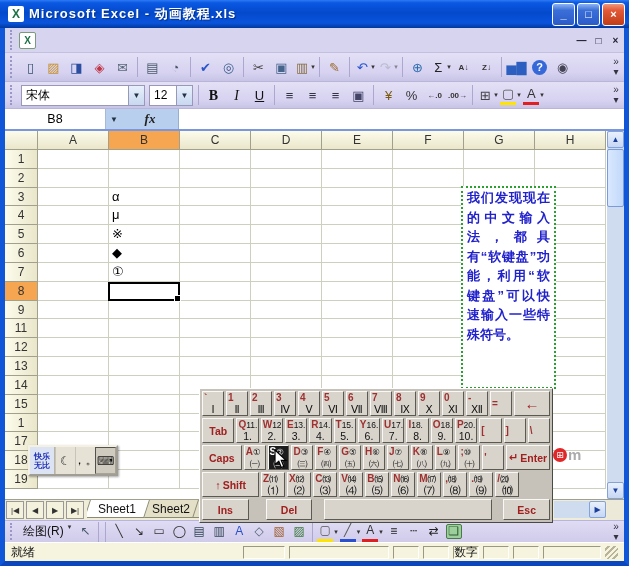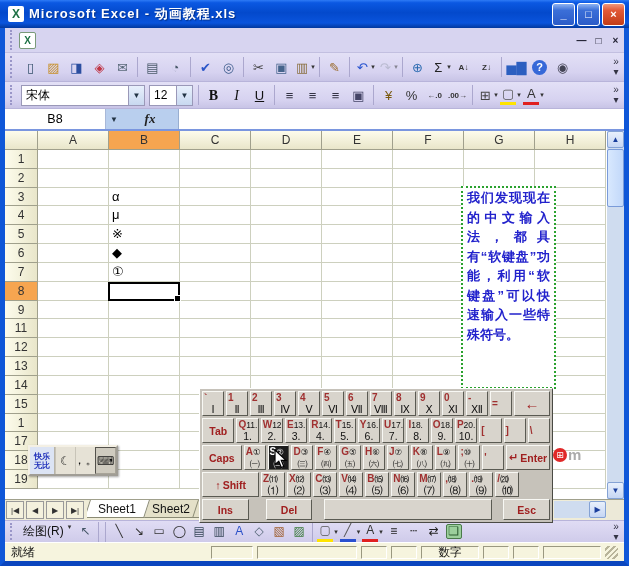--- a/index.html
+++ b/index.html
@@ -164,21 +164,21 @@
   .ic-3d-style{background:#9CCf9C;border:1px solid #4a7a4a;border-radius:2px;width:14px;height:13px;
     min-width:14px;line-height:13px;font-size:10px;}
 
   
   #statusbar{height:18px;background:#F6F4DE;border-top:1px solid #fff;display:flex;align-items:center;
     font-size:12px;color:#111;padding:0 6px;gap:4px;}
   #status-ready{flex:0;white-space:nowrap;}
   #status-spacer{flex:1;}
   .spanel{height:13px;border:1px solid;border-color:#9a9880 #fff #fff #9a9880;box-sizing:border-box;
     font-size:11.5px;display:flex;align-items:center;justify-content:center;}
-  .w42{width:42px}.w100{width:100px}.w26{width:26px}.w38{width:58px}.w58{width:58px}
+  .w42{width:42px}.w100{width:100px}.w26{width:26px}.w38{width:26px}.w58{width:58px}
   #resize-grip{width:13px;height:13px;
     background:repeating-linear-gradient(135deg,transparent 0 2px,#b8b49a 2px 4px);}
 
   #mouse-cursor{position:absolute;left:269px;top:421px;z-index:30;}
 </style>
 </head>
 <body>
 
 <div id="win">
 

